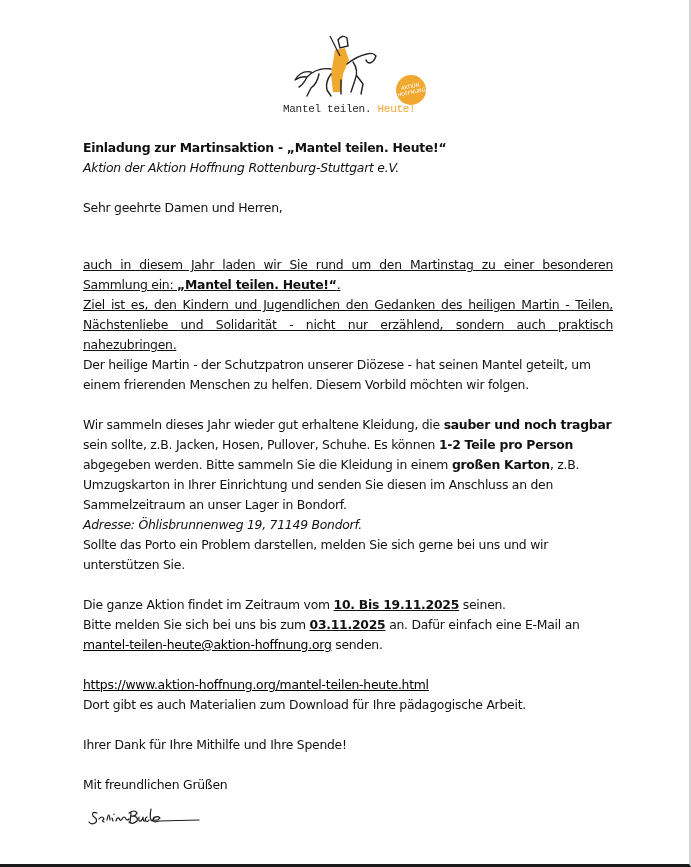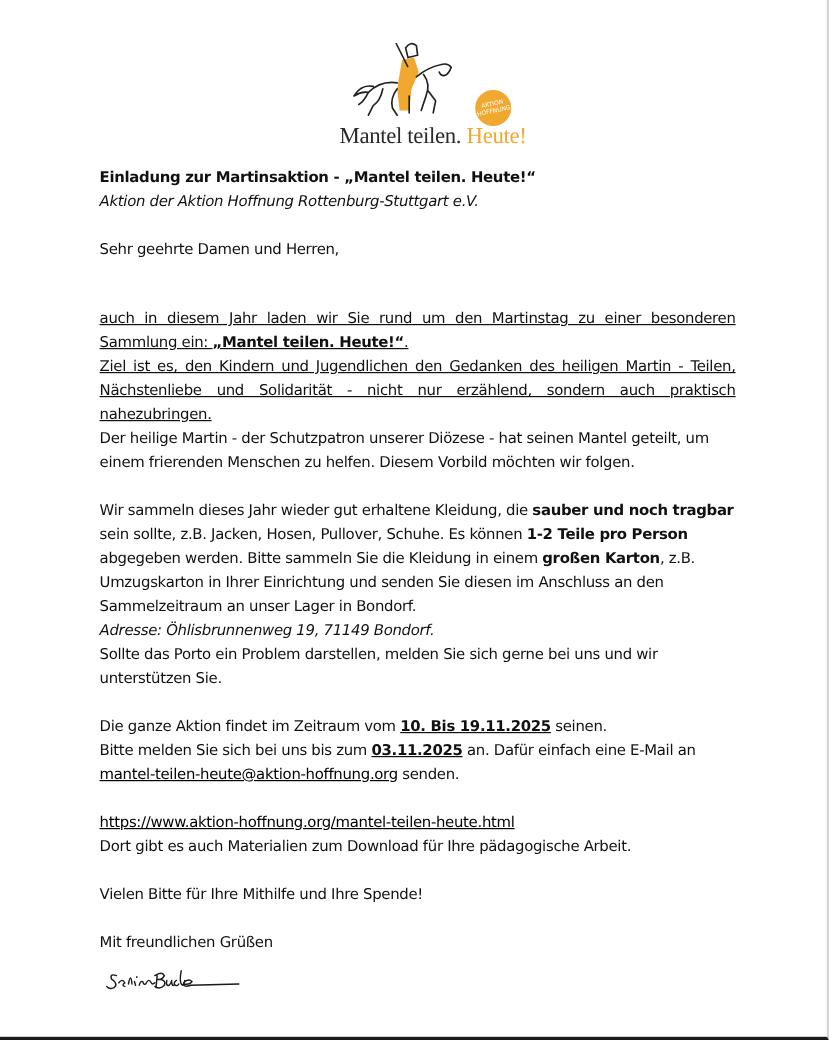--- a/index.html
+++ b/index.html
@@ -11,21 +11,21 @@
     .page {
       position: absolute; left: 0; top: 0; width: 689px; height: 864px;
       border-right: 2px solid #d4d4d4;
       border-bottom: 3px solid #1a1a1a;
       box-sizing: content-box;
     }
     .logo { position: absolute; left: 283px; top: 30px; width: 180px; height: 95px; }
     .logo svg { position: absolute; left: 0; top: 0; }
     .logo-text {
       position: absolute; left: 0; top: 73px; width: 180px;
-      font-family: Liberation Serif, serif; font-size: 19px; letter-spacing: -0.3px;
+      font-family: Liberation Mono, monospace; font-size: 11px; letter-spacing: -0.3px;
       color: #2a2a2a; white-space: nowrap;
     }
     .logo-text .accent { color: #f0a830; }
     .content {
       position: absolute; left: 83px; top: 138px; width: 530px;
       font-size: 12.4px; line-height: 20px; letter-spacing: -0.25px;
     }
     .content p { margin: 0; }
     .gap { height: 20px; }
     .title { font-weight: bold; }
@@ -81,21 +81,21 @@
 
     <p><span>Die ganze Aktion findet im Zeitraum vom </span><b class="u">10. Bis 19.11.2025</b><span> seinen.</span></p>
     <p><span>Bitte melden Sie sich bei uns bis zum </span><b class="u">03.11.2025</b><span> an. Dafür einfach eine E-Mail an</span></p>
     <p><a href="mailto:mantel-teilen-heute@aktion-hoffnung.org">mantel-teilen-heute@aktion-hoffnung.org</a><span> senden.</span></p>
     <div class="gap"></div>
 
     <p><a>https://www.aktion-hoffnung.org/mantel-teilen-heute.html</a></p>
     <p>Dort gibt es auch Materialien zum Download für Ihre pädagogische Arbeit.</p>
     <div class="gap"></div>
 
-    <p>Vielen Bitte für Ihre Mithilfe und Ihre Spende!</p>
+    <p>Ihrer Dank für Ihre Mithilfe und Ihre Spende!</p>
     <div class="gap"></div>
 
     <p>Mit freundlichen Grüßen</p>
     <div class="signature">
       <svg width="120" height="30" viewBox="0 0 120 30">
         <path d="M10 14 q-6 -2 -4 3 q6 4 2 7 q-4 2 -6 -1 M12 20 q3 -4 5 0 q-3 2 0 3 M20 21 q2 -10 3 0 M25 19 l1 3 M27 15 l0 0.5 M29 22 q1 -4 3 -3 q1 4 3 1 q2 -4 4 0 q1 2 3 0 M42 14 q6 -4 8 0 q-2 4 -6 3 q8 0 6 5 q-4 4 -8 1 M44 14 l-1 10 M52 18 q-1 5 2 4 q2 -2 2 -4 q0 5 2 4 M60 18 q-3 2 -1 4 q2 1 3 -1 M64 10 q-2 10 1 12 q2 -2 2 -4 M66 20 q4 -4 7 -1 q-2 3 -7 2 q0 3 6 1 l40 -1" fill="none" stroke="#1a1a1a" stroke-width="1.2" stroke-linecap="round" stroke-linejoin="round"></path>
       </svg>
     </div>
 
   </div>

